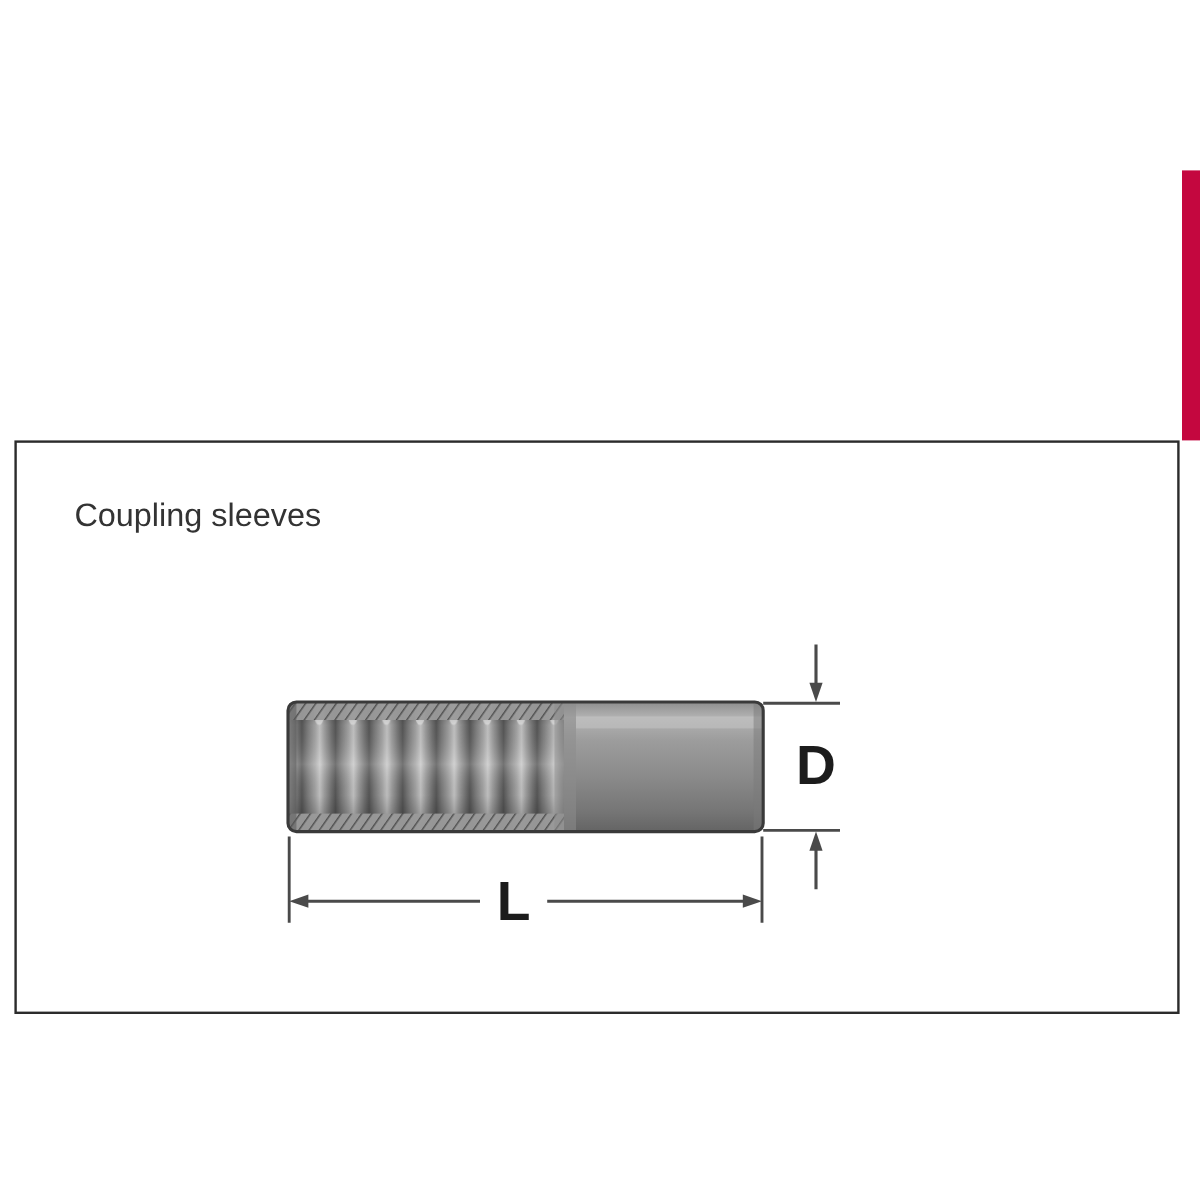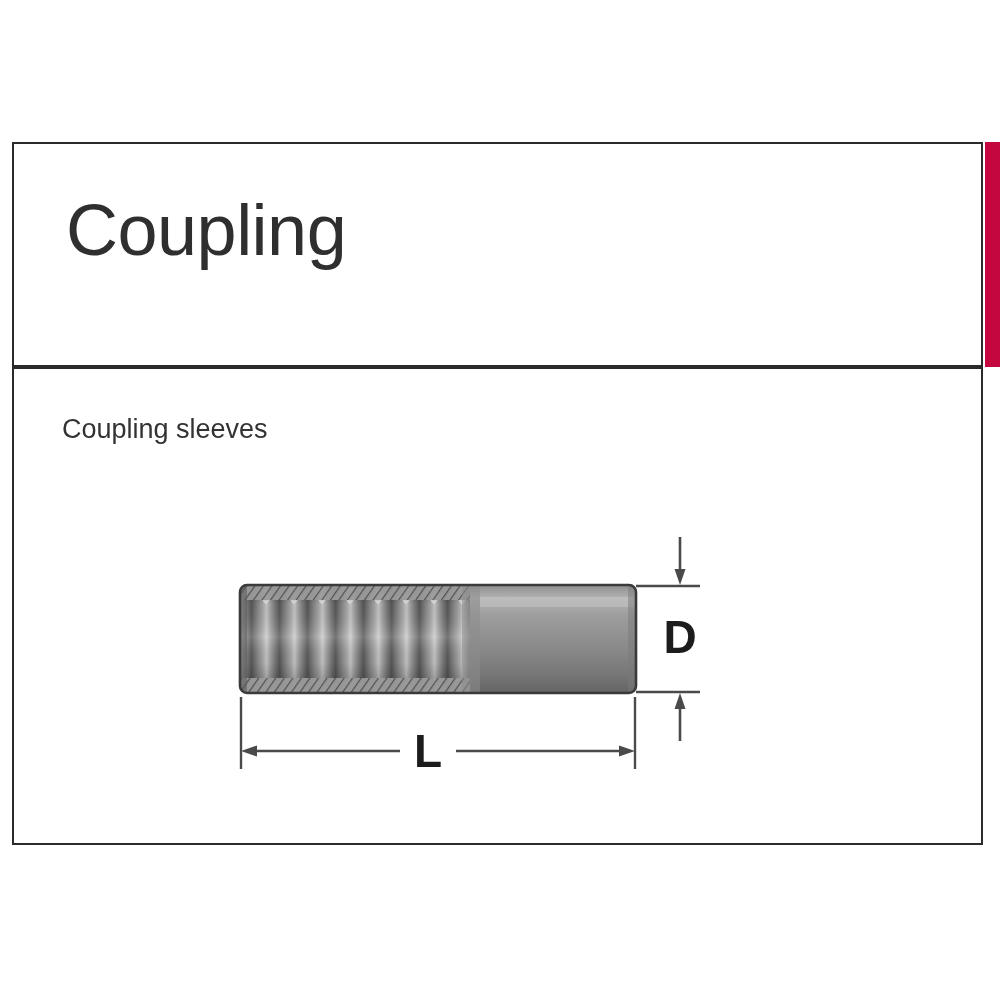--- a/index.html
+++ b/index.html
@@ -95,23 +95,20 @@
     width: 270px;
     height: 46px;
     pointer-events: none;
   }
 </style>
 </head>
 <body>
 
 <div class="catalog-page">
 
-  <div class="title-box">
-    <div class="title-text">Coupling</div>
-  </div>
 
   <div class="accent-bar"></div>
 
   <div class="content-box">
 
     <div class="subtitle-text">Coupling sleeves</div>
 
     <div class="drawing">
       <svg width="520" height="300" viewBox="0 0 520 300" xmlns="http://www.w3.org/2000/svg">
         <defs>

